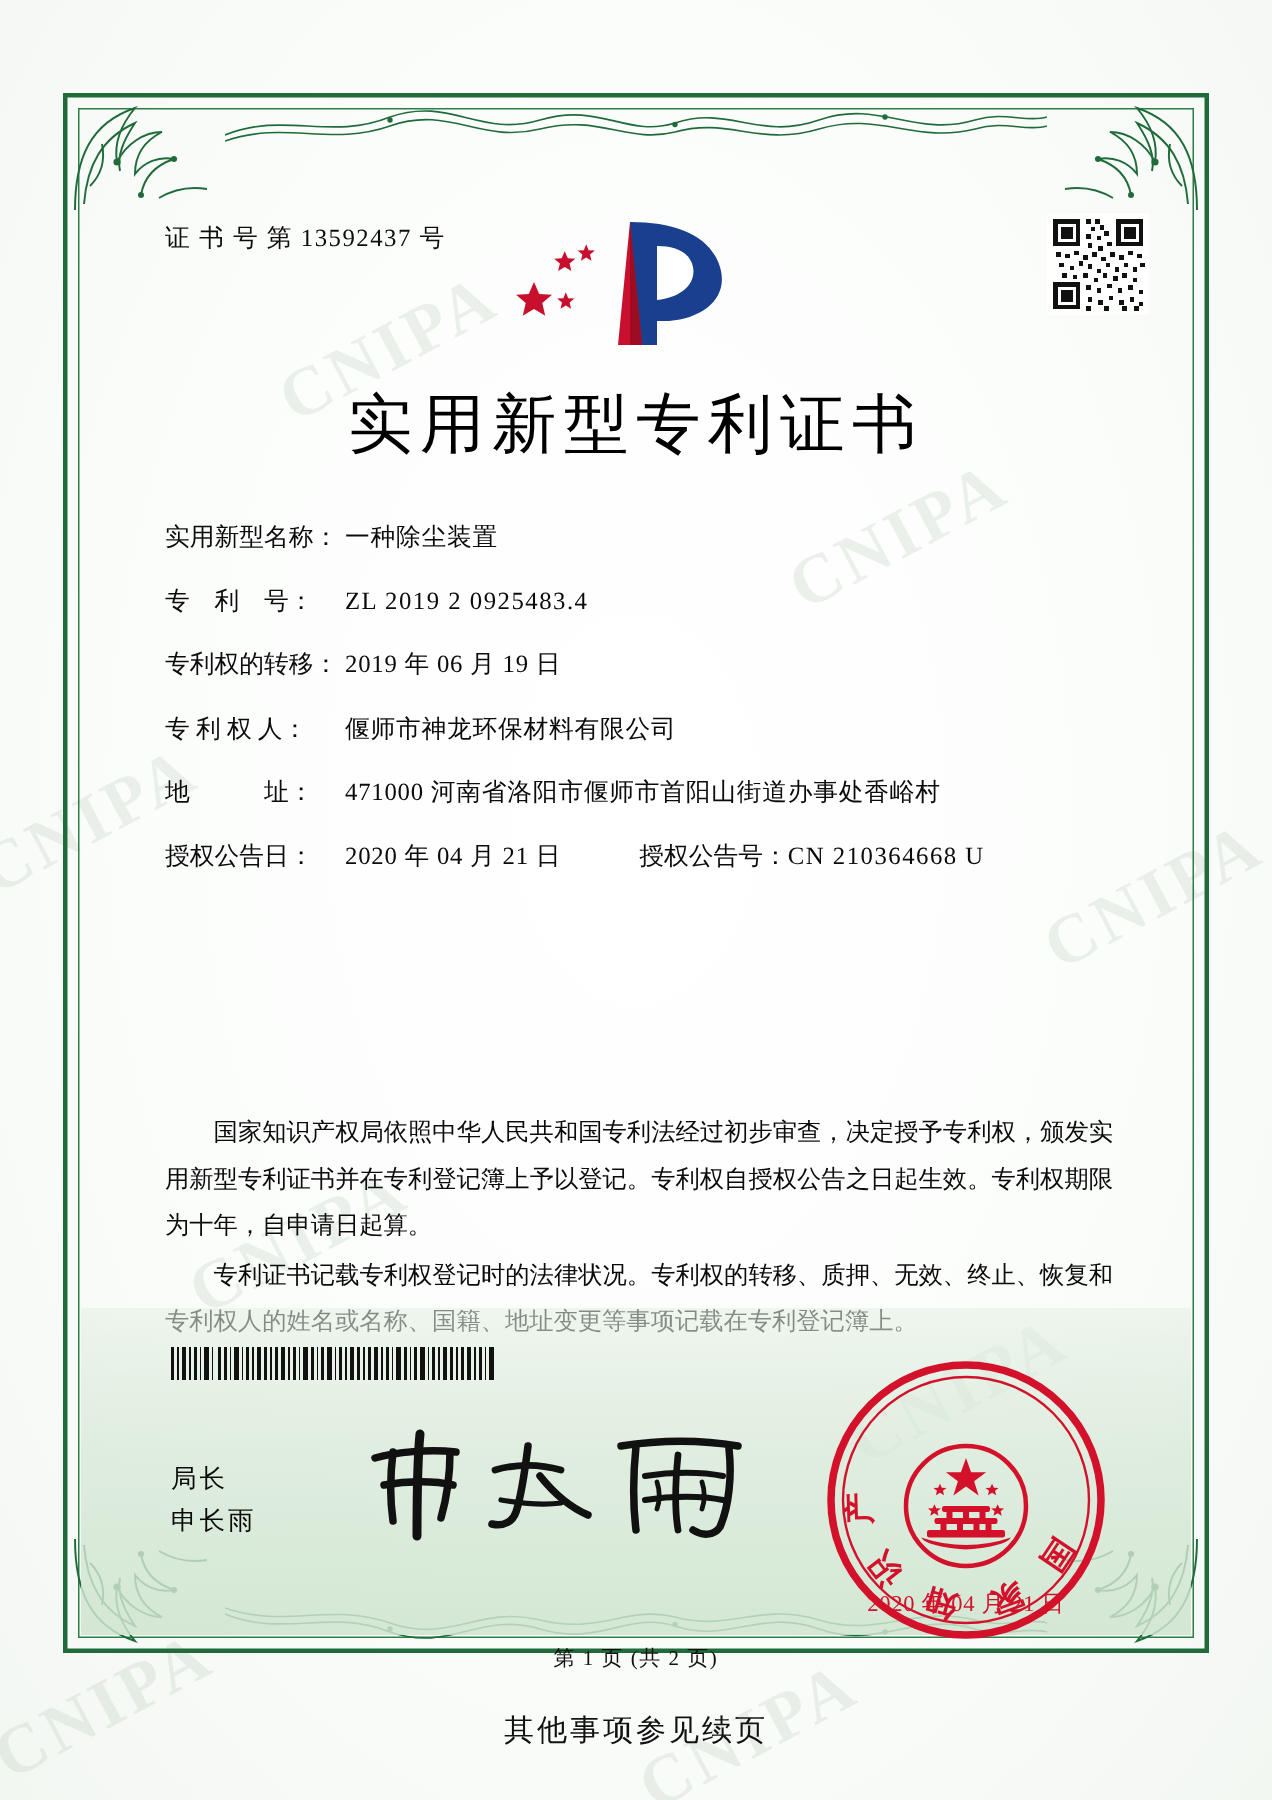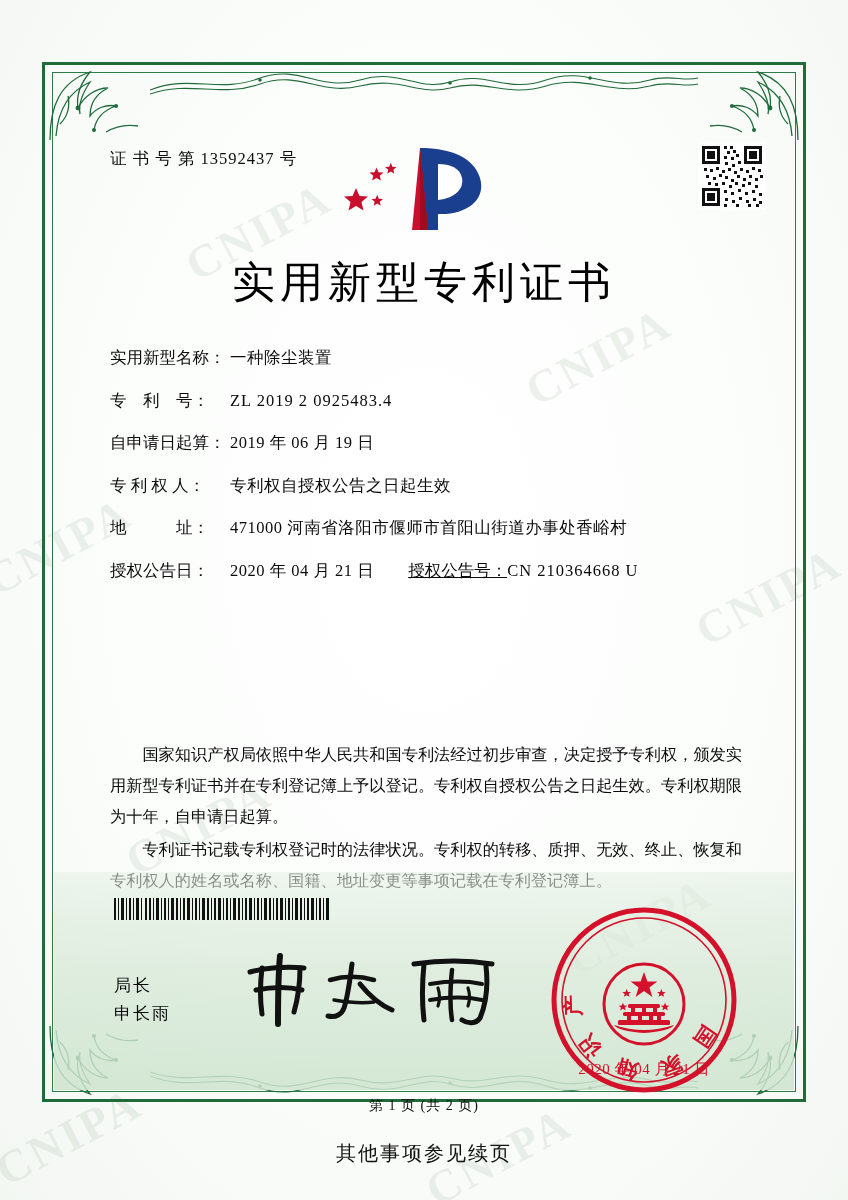--- a/index.html
+++ b/index.html
@@ -141,23 +141,22 @@
   }
   .field-label {
     width: 120px;
     flex: 0 0 120px;
     letter-spacing: 0px;
   }
   .field-value { letter-spacing: 0.5px; }
   .field-value.mono { font-family: "Liberation Serif", serif; letter-spacing: 1px; }
 
   .field-row.dual .field-second-label {
-    margin-left: 34px;
+    margin-left: 52px;
     letter-spacing: 0px;
-    text-decoration: underline;
   }
 
   #paragraphs {
     position: absolute;
     left: 58px;
     top: 628px;
     width: 632px;
     font-size: 16.2px;
     line-height: 31px;
     text-align: justify;
@@ -412,26 +411,26 @@
     <div id="fields">
       <div class="field-row">
         <span class="field-label">实用新型名称：</span>
         <span class="field-value">一种除尘装置</span>
       </div>
       <div class="field-row">
         <span class="field-label">专　利　号：</span>
         <span class="field-value mono">ZL 2019 2 0925483.4</span>
       </div>
       <div class="field-row">
-        <span class="field-label">自申请日起算：</span>
+        <span class="field-label">专利权的转移：</span>
         <span class="field-value">2019 年 06 月 19 日</span>
       </div>
       <div class="field-row">
         <span class="field-label">专 利 权 人：</span>
-        <span class="field-value">专利权自授权公告之日起生效</span>
+        <span class="field-value">偃师市神龙环保材料有限公司</span>
       </div>
       <div class="field-row">
         <span class="field-label">地　　　址：</span>
         <span class="field-value">471000 河南省洛阳市偃师市首阳山街道办事处香峪村</span>
       </div>
       <div class="field-row dual">
         <span class="field-label">授权公告日：</span>
         <span class="field-value">2020 年 04 月 21 日</span>
         <span class="field-second-label">授权公告号：</span>
         <span class="field-value mono">CN 210364668 U</span>

